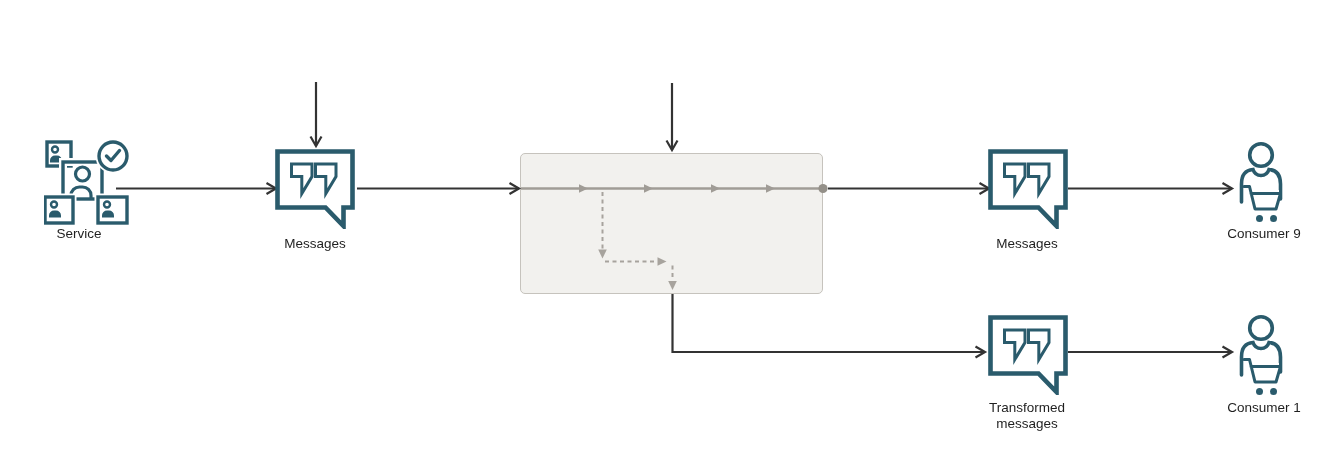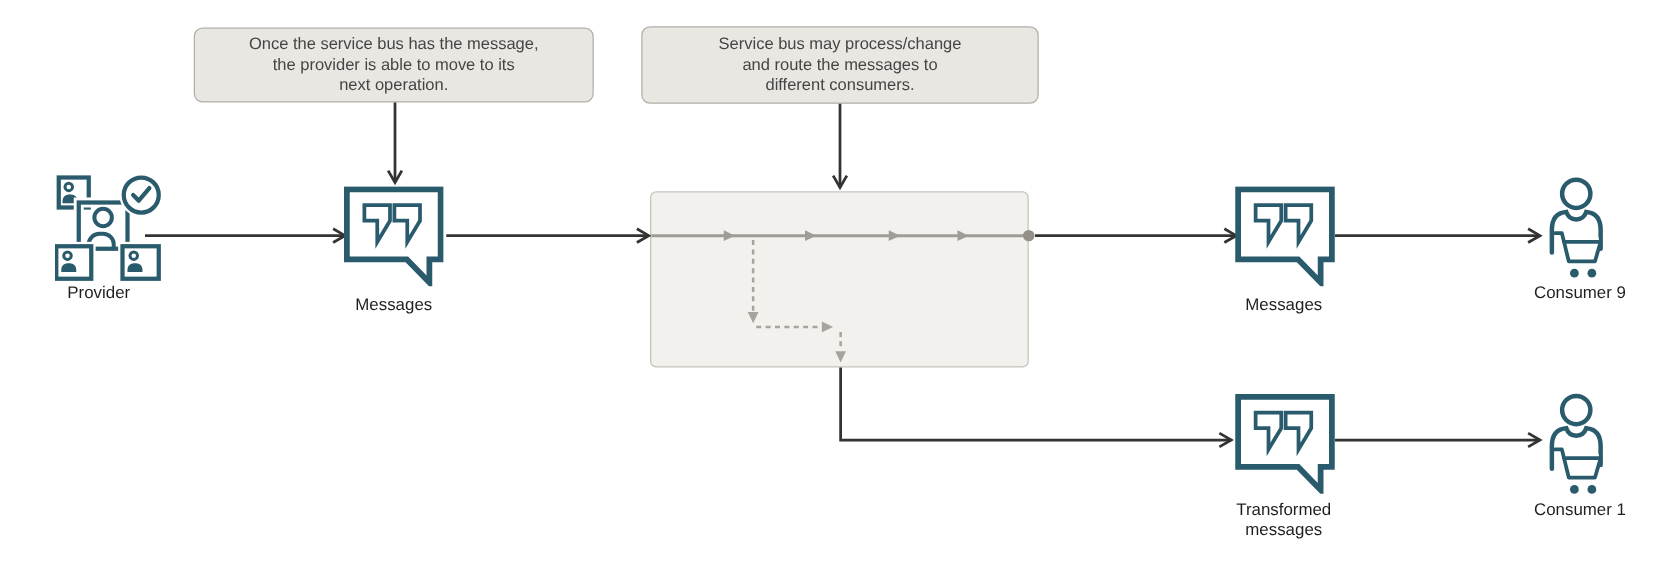--- a/index.html
+++ b/index.html
@@ -29,30 +29,20 @@
   svg.overlay{position:absolute;left:0;top:0;pointer-events:none;}
   svg.icon{position:absolute;}
 </style>
 </head>
 <body>
 
 <div class="canvas">
 
   <div class="busbox"></div>
 
-  <div class="callout" style="left:155px;top:22px;width:320px;height:60px;">
-    <div class="txt">Once the service bus has the message,
-the provider is able to move to its
-next operation.</div>
-  </div>
-  <div class="callout" style="left:513px;top:21px;width:318px;height:62px;">
-    <div class="txt">Service bus may process/change
-and route the messages to
-different consumers.</div>
-  </div>
 
   <svg class="overlay" width="1344" height="450" viewBox="0 0 1344 450">
     <defs>
       <marker id="ah" markerUnits="userSpaceOnUse" markerWidth="16" markerHeight="16" refX="13" refY="8" orient="auto">
         <path d="M3.5 2.5 L13 8 L3.5 13.5" fill="none" stroke="#333333" stroke-width="2.2"></path>
       </marker>
 
       <symbol id="sym-messages" viewBox="0 0 80 80">
         <path d="M2.5 2.5 H77.5 V58.5 H68.5 V77 L50.5 58.5 H2.5 Z" fill="#ffffff" stroke="#2a5b6c" stroke-width="4.6" stroke-linejoin="miter"></path>
         <path d="M16.5 15 H37 V27.5 L26.8 44.5 L26.8 27.5 H16.5 Z" fill="#ffffff" stroke="#2a5b6c" stroke-width="3"></path>
@@ -135,21 +125,21 @@
       <use href="#sym-messages"></use>
     </svg>
 
   <svg class="icon" style="left:1234px;top:139px;" width="58" height="92">
       <use href="#sym-consumer"></use>
     </svg>
   <svg class="icon" style="left:1234px;top:312px;" width="58" height="92">
       <use href="#sym-consumer"></use>
     </svg>
 
-  <div class="nodelabel" style="left:9px;top:226px;">Provider</div>
+  <div class="nodelabel" style="left:9px;top:226px;">Service</div>
   <div class="nodelabel" style="left:245px;top:236px;">Messages</div>
   <div class="nodelabel" style="left:957px;top:236px;">Messages</div>
   <div class="nodelabel" style="left:1194px;top:226px;">Consumer 9</div>
   <div class="nodelabel" style="left:957px;top:400px;">Transformed
 messages</div>
   <div class="nodelabel" style="left:1194px;top:400px;">Consumer 1</div>
 
 </div>
 
 </body></html>

